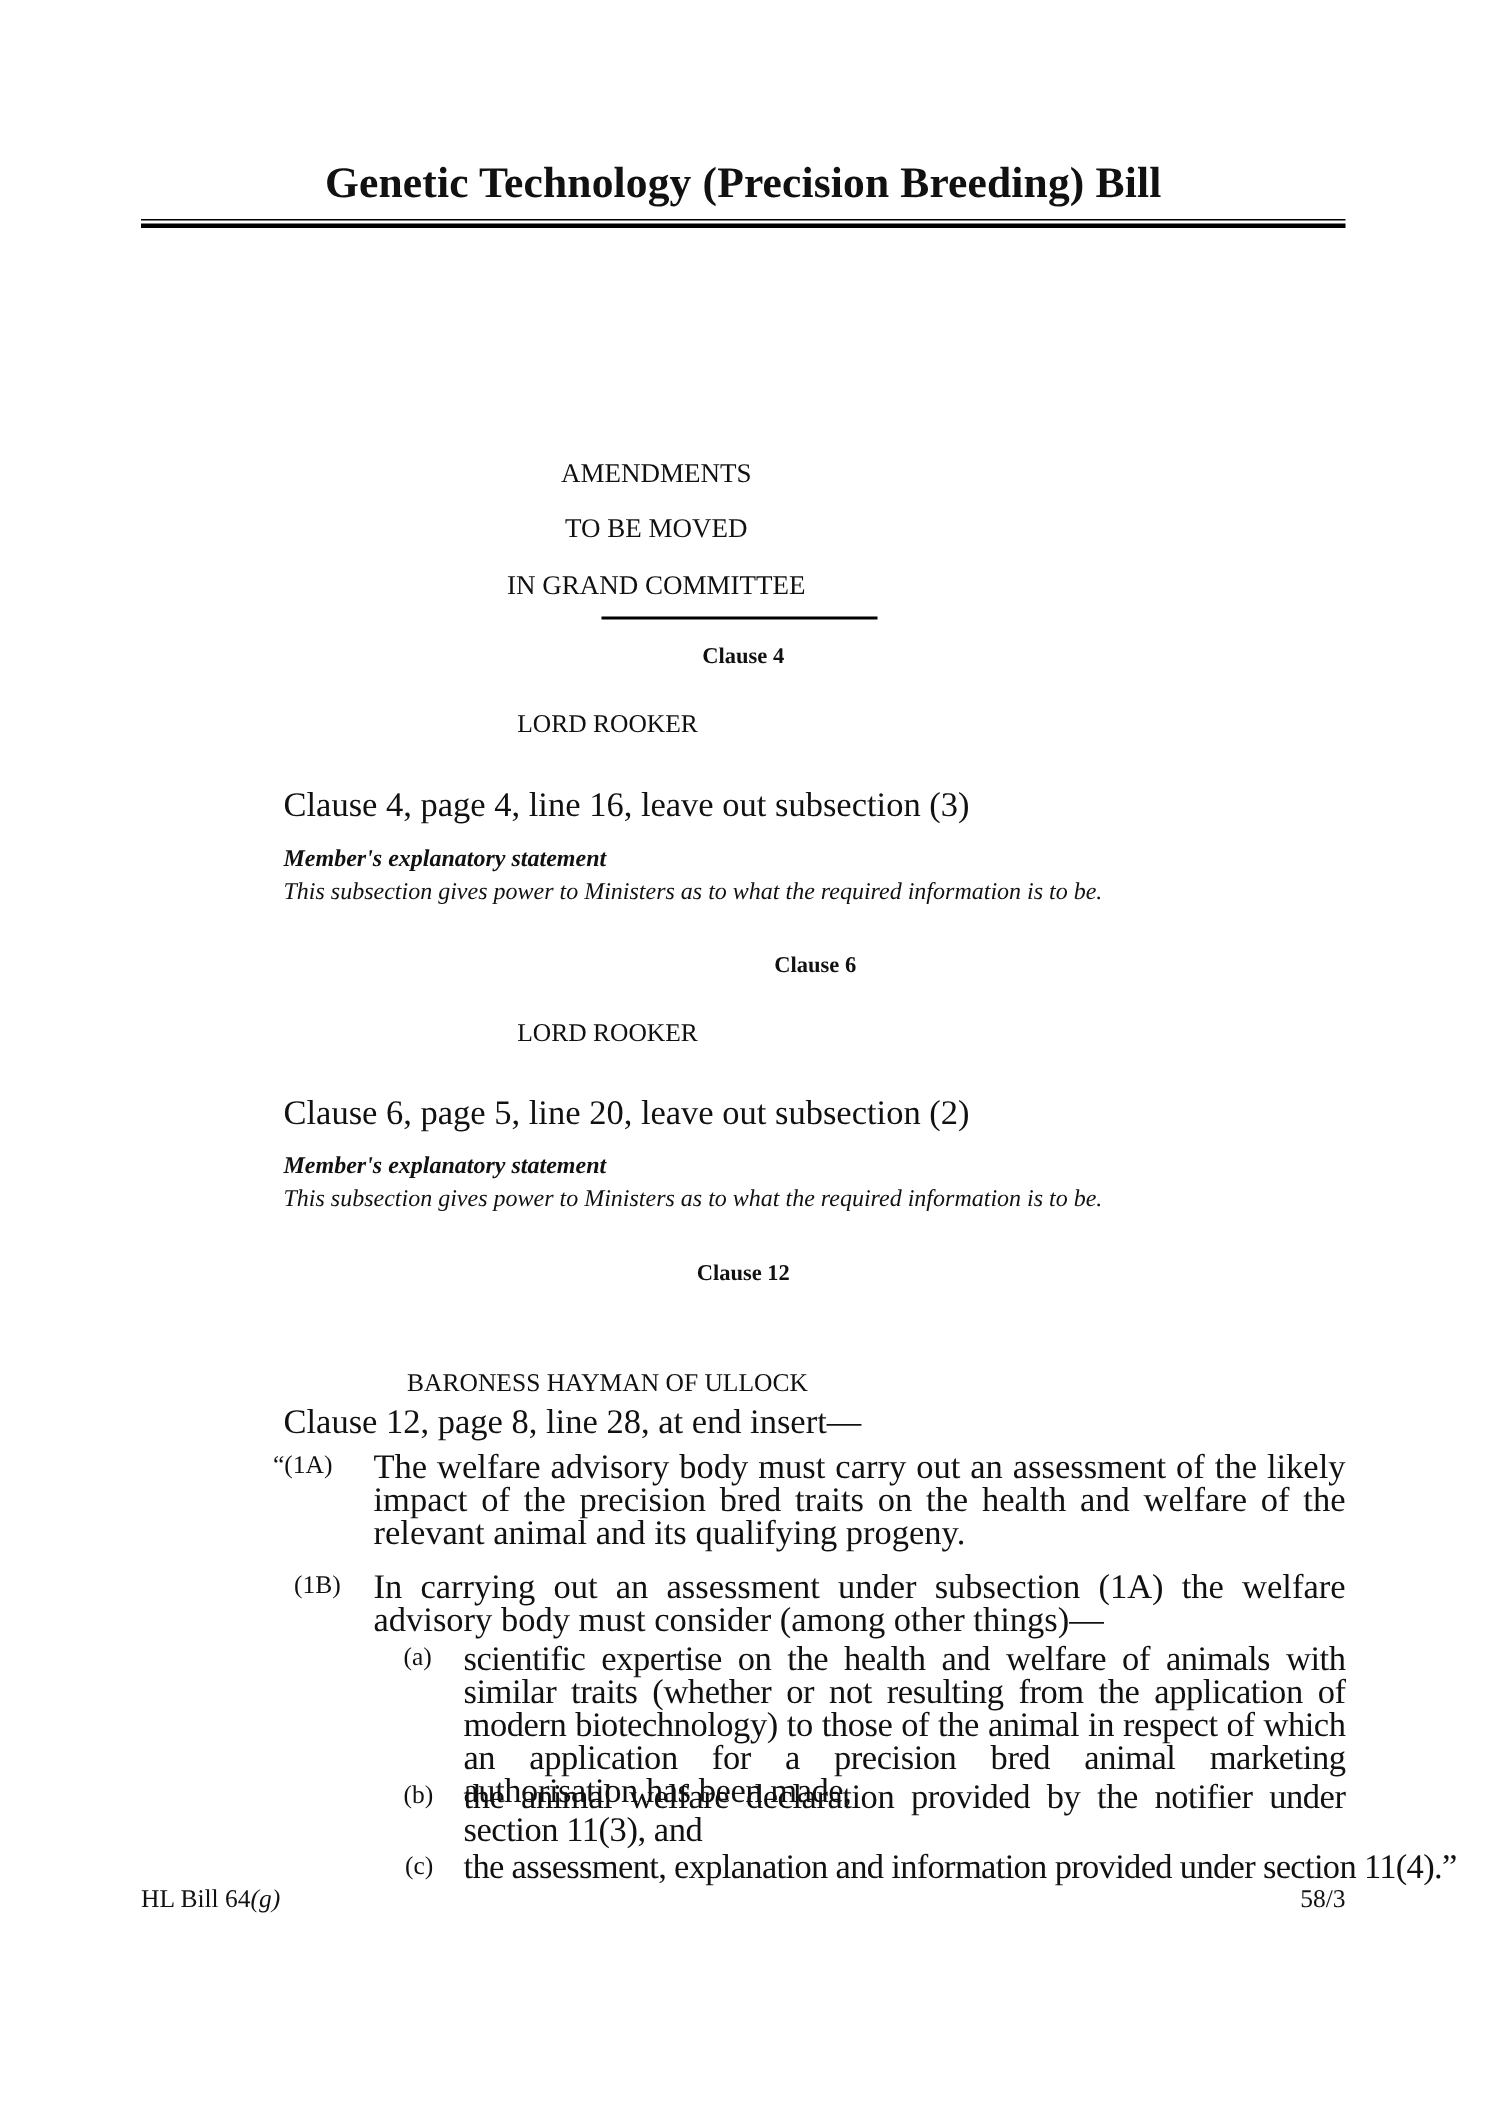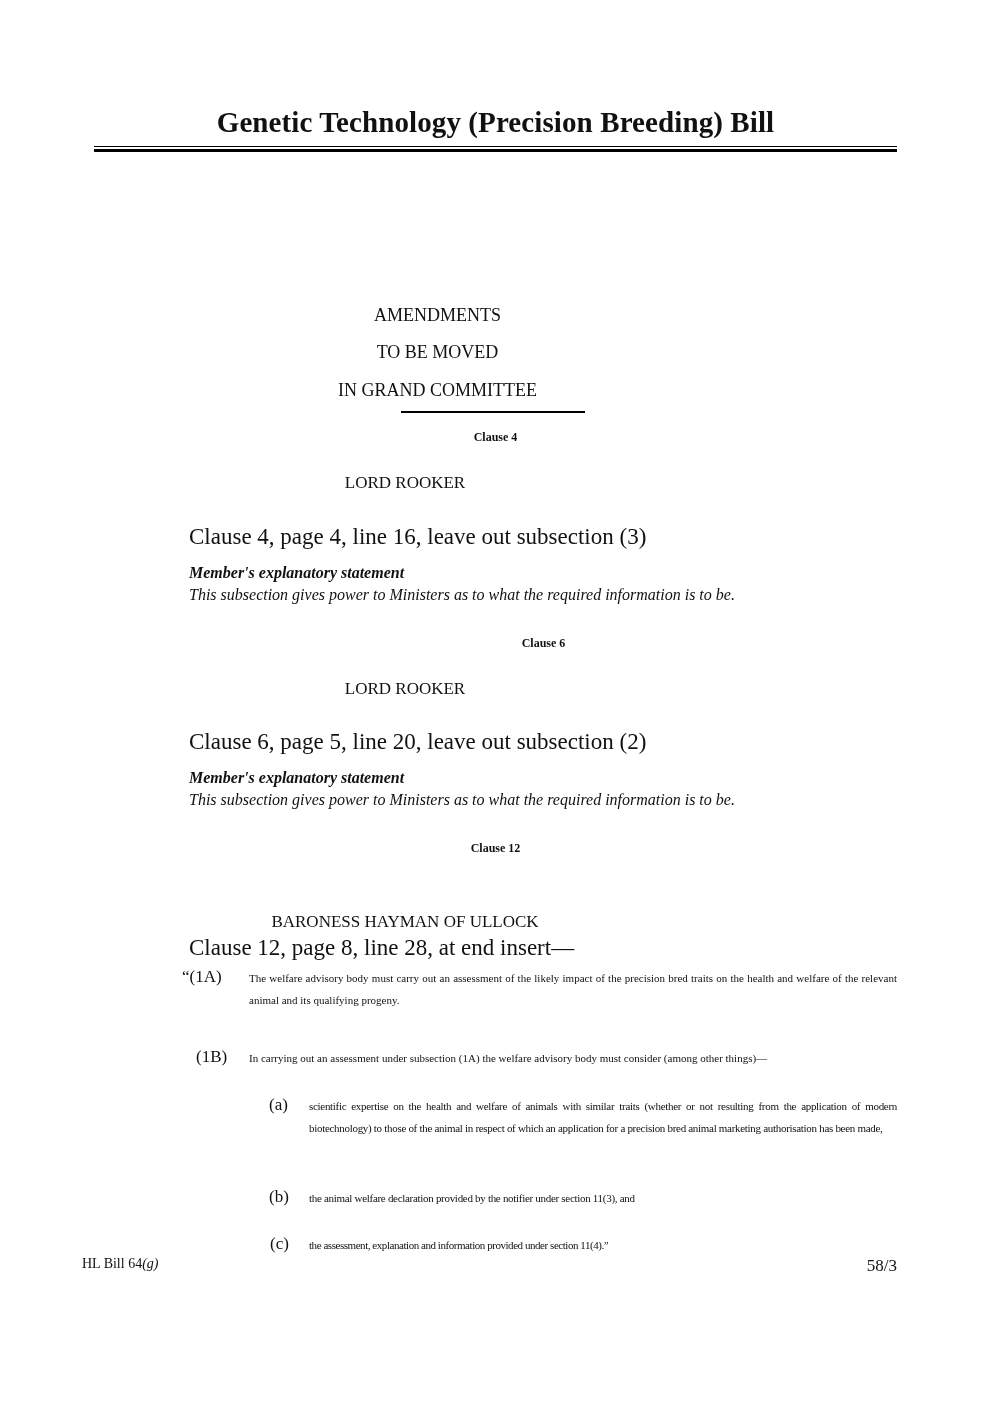--- a/index.html
+++ b/index.html
@@ -30,45 +30,45 @@
     .rule-thick {
       left: 94px; width: 803px; top: 149px; height: 3px; background: #000;
     }
     .center {
       left: 0; width: 875px; text-align: center; font-size: 18px;
     }
     .committee-rule {
       left: 401px; width: 184px; top: 411px; height: 1.5px; background: #000;
     }
     .heading-bold {
-      left: 0; width: 991px; text-align: center; font-size: 12px; font-weight: bold;
+      left: 0; width: 991px; text-align: center; font-size: 15px; font-weight: bold;
     }
     .member {
       left: 0; width: 810px; text-align: center; font-size: 17px;
     }
     .body-text {
       left: 189px; font-size: 23px; white-space: nowrap;
     }
     .expl-head {
       left: 189px; font-size: 16px; font-style: italic; font-weight: bold;
     }
     .expl-text {
       left: 189px; font-size: 16px; font-style: italic;
     }
     .sub-label {
       font-size: 17px;
     }
     .sub-text {
-      font-size: 11px;
+      font-size: 23px;
       line-height: 22px;
       text-align: justify;
       font-family: Liberation Serif, serif;
     }
     .footer-left {
-      left: 82px; top: 1256px; font-size: 14px;
+      left: 94px; top: 1256px; font-size: 17px;
     }
     .footer-right {
       right: 94px; top: 1256px; font-size: 17px; text-align: right;
     }
   </style>
 </head>
 <body>
 
 <div class="abs title">Genetic Technology (Precision Breeding) Bill</div>
 <div class="abs rule-thin"></div>

